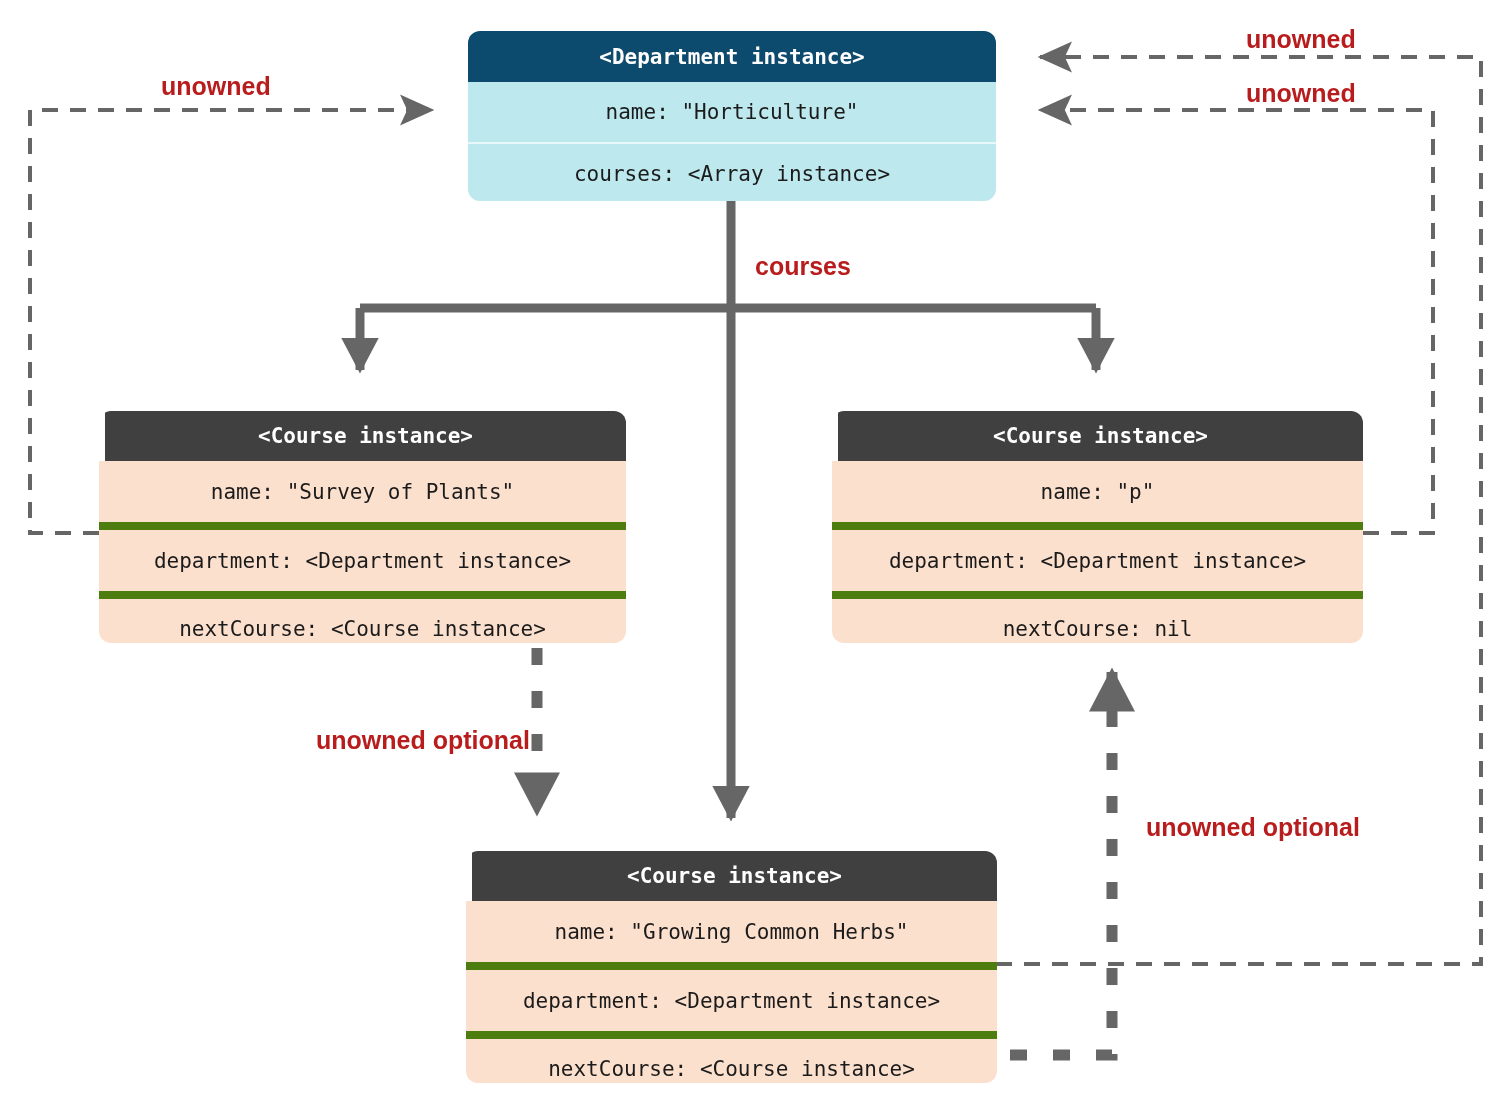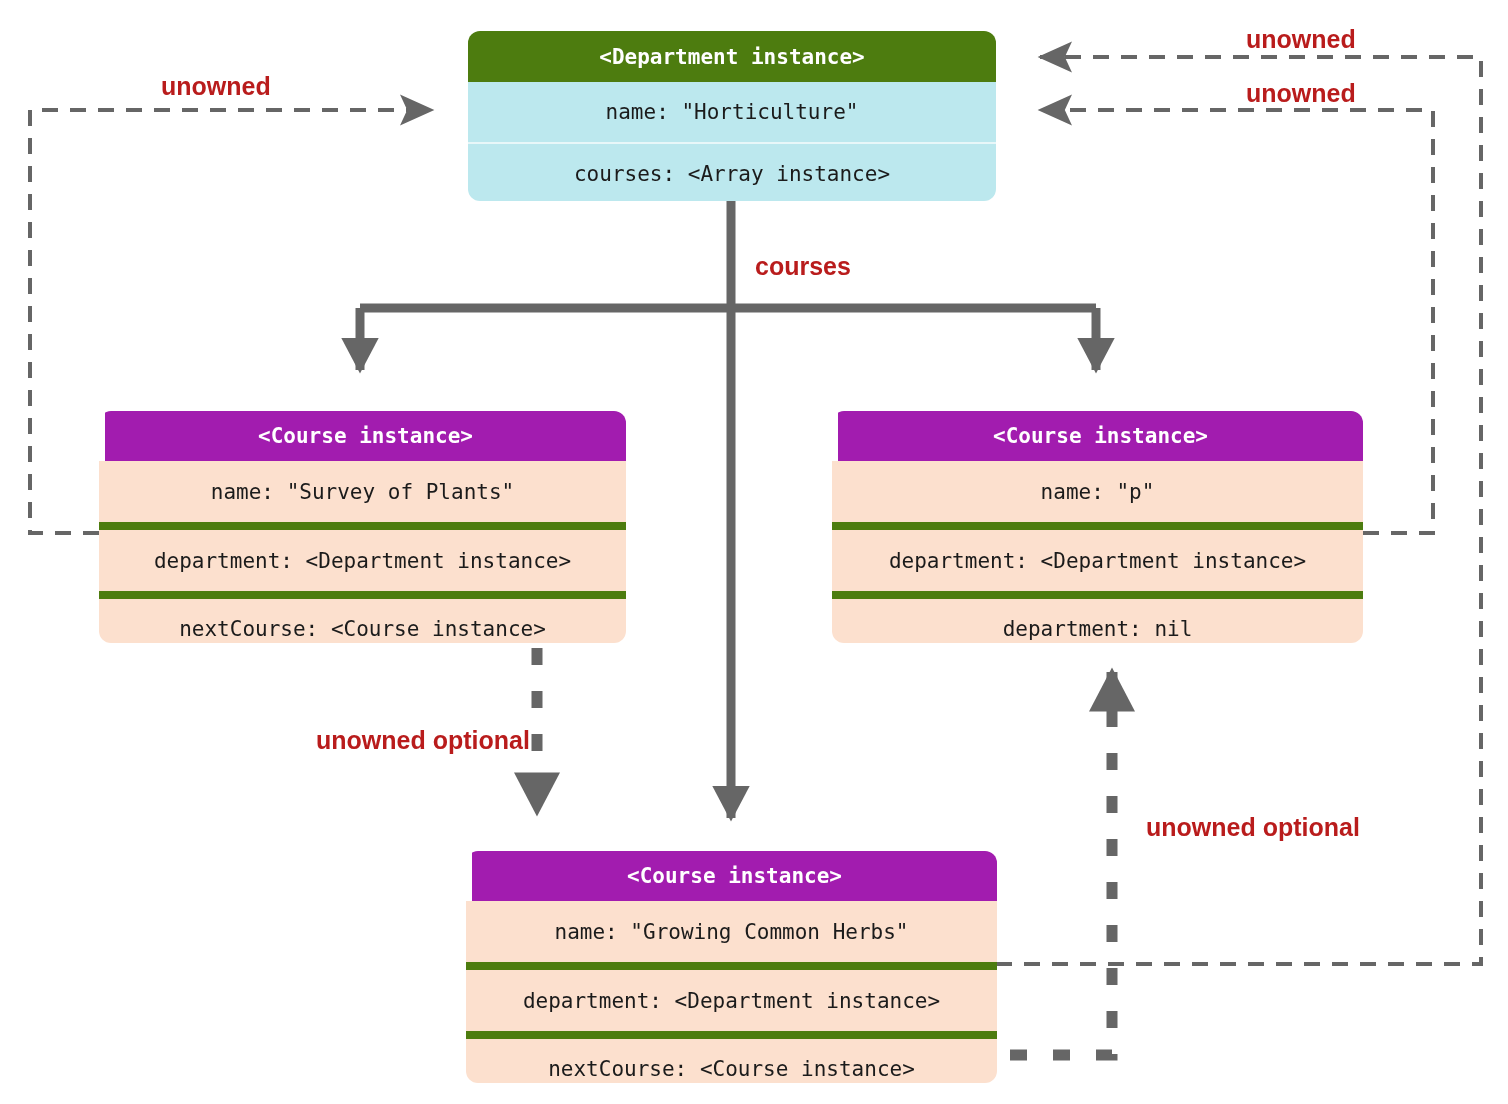--- a/index.html
+++ b/index.html
@@ -12,26 +12,26 @@
         box-sizing:border-box;}
   .node .hdr{font-family:"DejaVu Sans Mono","Liberation Mono",monospace;
              font-weight:bold;color:#ffffff;text-align:center;
              font-size:21px;letter-spacing:0px;
              display:flex;align-items:center;justify-content:center;}
   .node .row{font-family:"DejaVu Sans Mono","Liberation Mono",monospace;
              color:#1b1b1b;text-align:center;font-size:21px;
              display:flex;align-items:center;justify-content:center;}
 
   
-  .dept .hdr{background:#4d7c0f;}
+  .dept .hdr{background:#0c4a6e;}
   .dept .row{background:#BCE8EE;}
   .dept .row + .row{border-top:2px solid #E8F7F9;}
 
   
-  .course .hdr{background:#a21caf;margin-left:6px;}
+  .course .hdr{background:#404040;margin-left:6px;}
   .course .row{background:#FCE0CE;}
   .course .row + .row{border-top:8px solid #4d7c0f;}
 
   .elabel{position:absolute;font-family:"Liberation Sans",sans-serif;
           font-weight:bold;font-size:25px;color:#b91c1c;white-space:nowrap;}
 </style>
 </head>
 <body>
 
 <div id="canvas">
@@ -96,21 +96,21 @@
     <div class="hdr" style="height:50px;">&lt;Course instance&gt;</div>
     <div class="row" style="height:61px;">name: "Survey of Plants"</div>
     <div class="row" style="height:61px;">department: &lt;Department instance&gt;</div>
     <div class="row" style="height:60px;">nextCourse: &lt;Course instance&gt;</div>
   </div>
 
   <div class="node course" style="left:832px;top:411px;width:531px;height:232px;">
     <div class="hdr" style="height:50px;">&lt;Course instance&gt;</div>
     <div class="row" style="height:61px;">name: "p"</div>
     <div class="row" style="height:61px;">department: &lt;Department instance&gt;</div>
-    <div class="row" style="height:60px;">department: nil</div>
+    <div class="row" style="height:60px;">nextCourse: nil</div>
   </div>
 
   <div class="node course" style="left:466px;top:851px;width:531px;height:232px;">
     <div class="hdr" style="height:50px;">&lt;Course instance&gt;</div>
     <div class="row" style="height:61px;">name: "Growing Common Herbs"</div>
     <div class="row" style="height:61px;">department: &lt;Department instance&gt;</div>
     <div class="row" style="height:60px;">nextCourse: &lt;Course instance&gt;</div>
   </div>
 
 </div>

